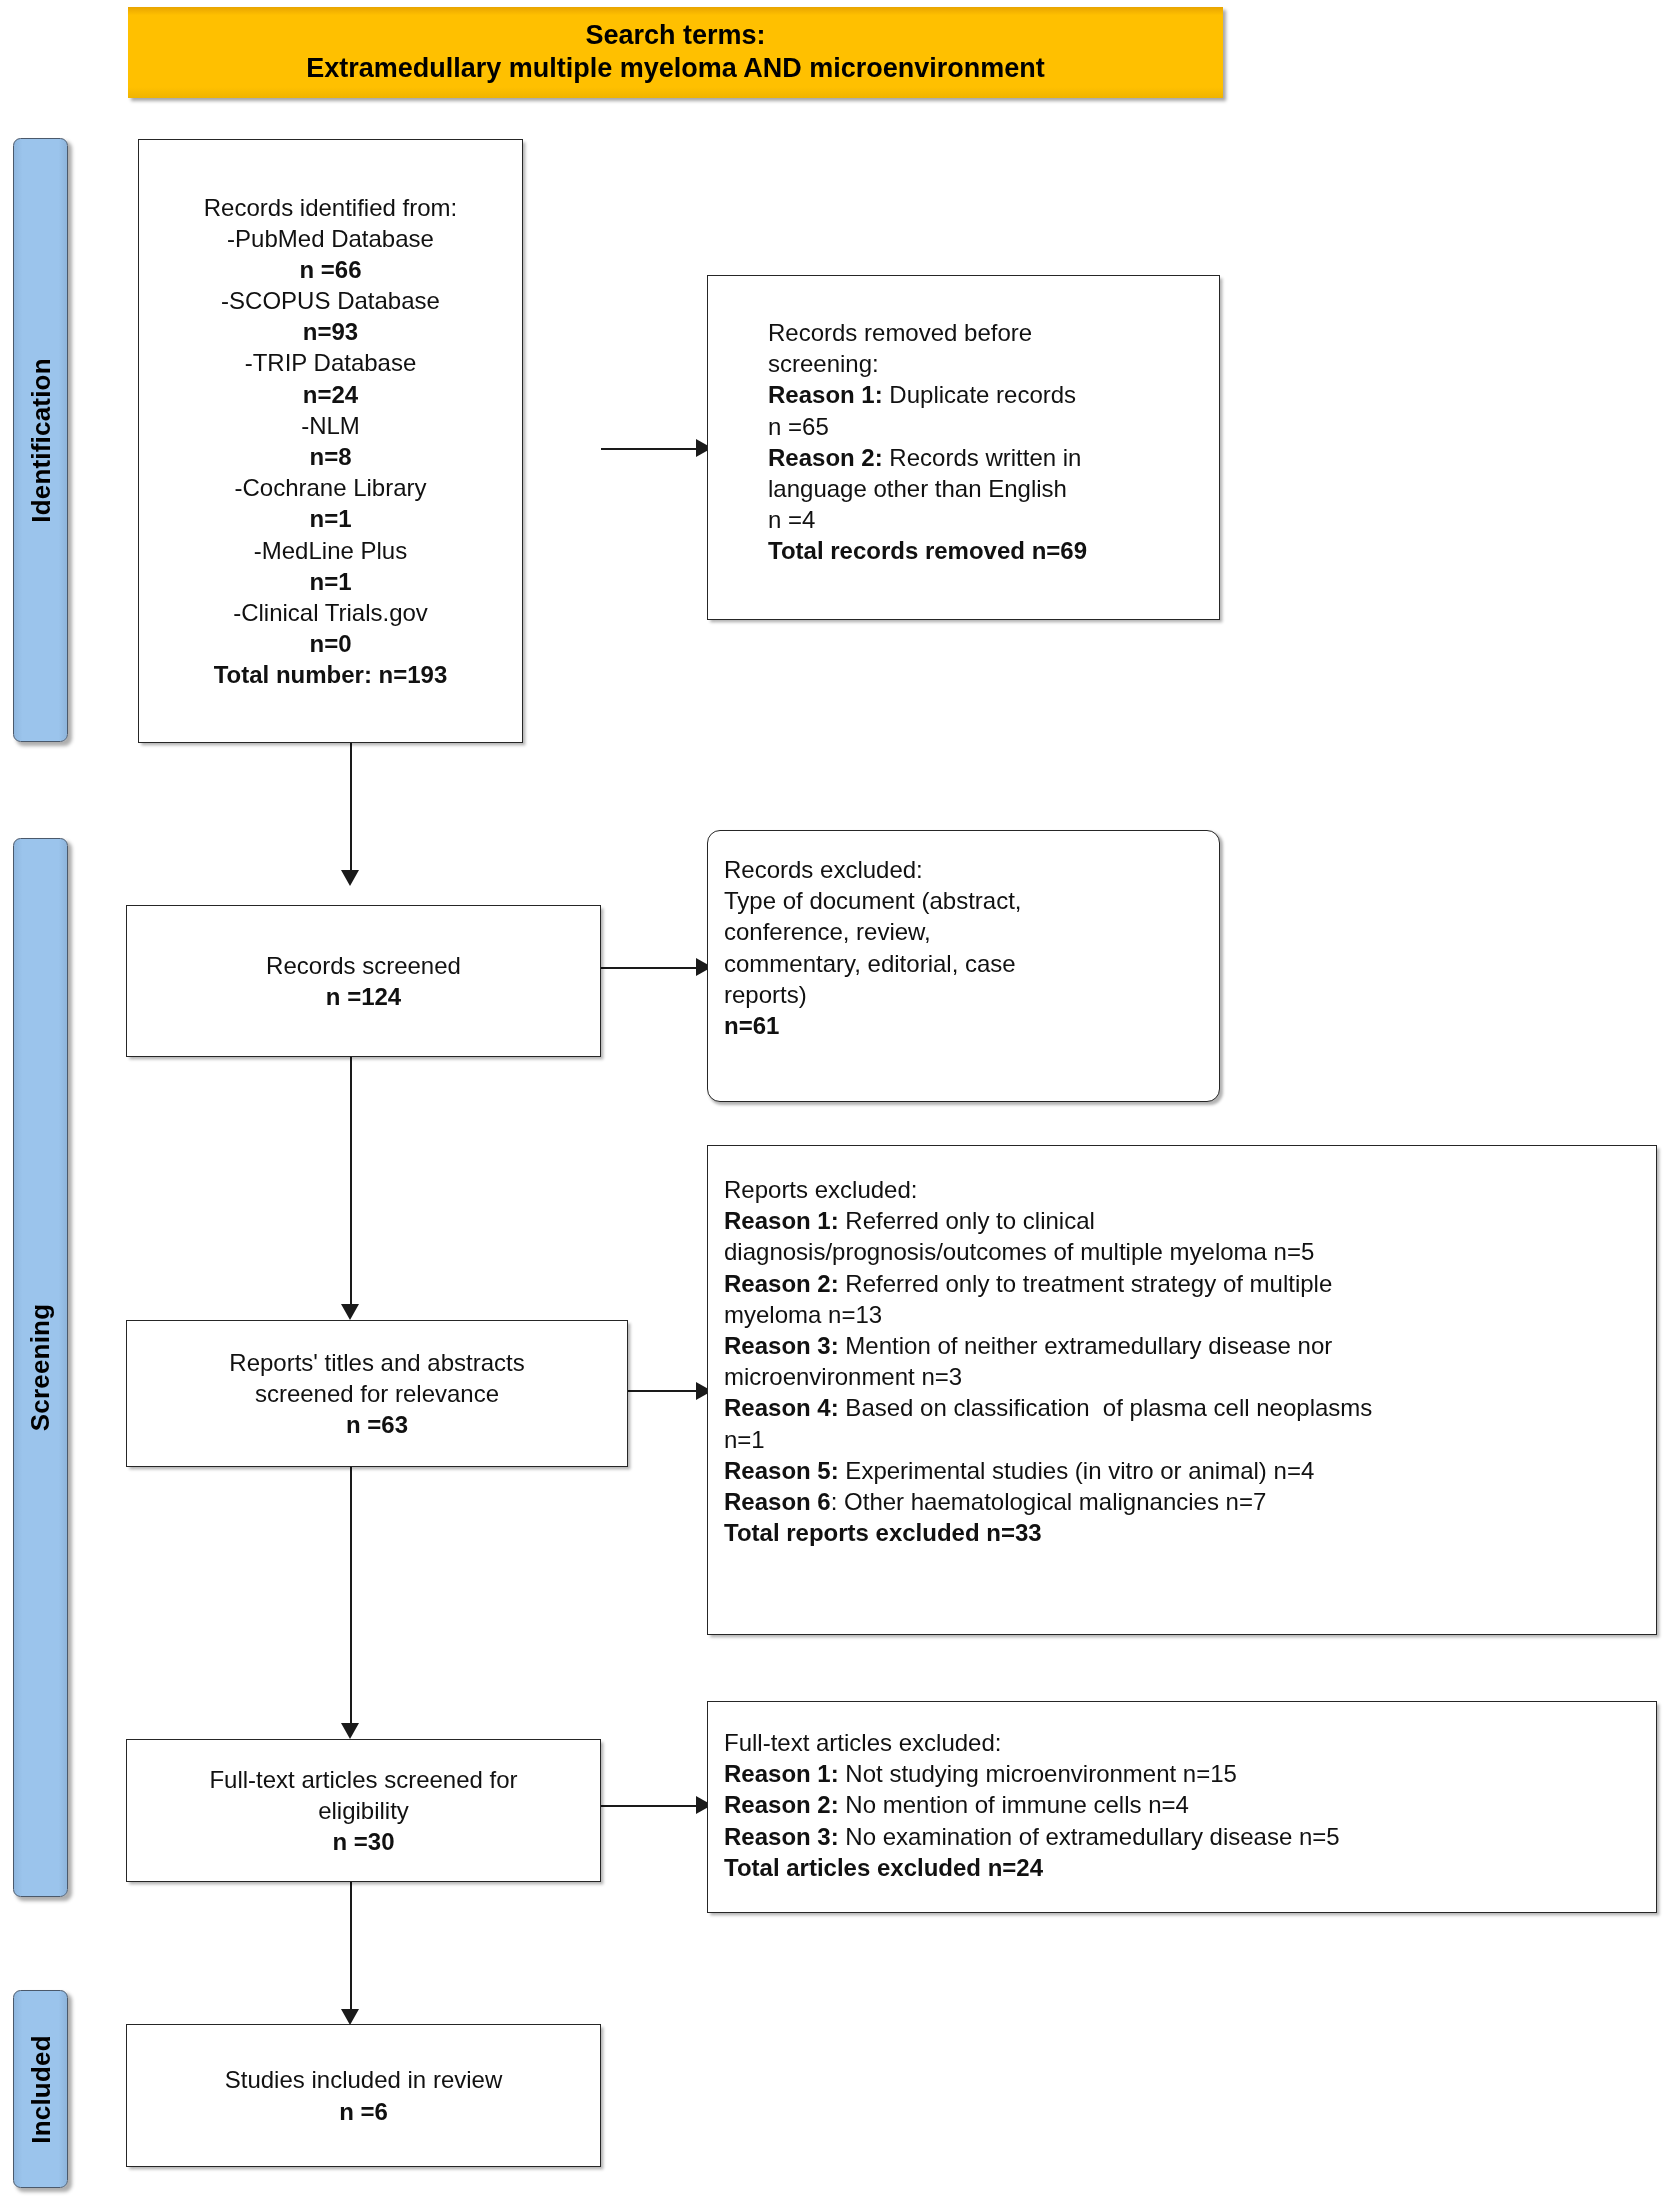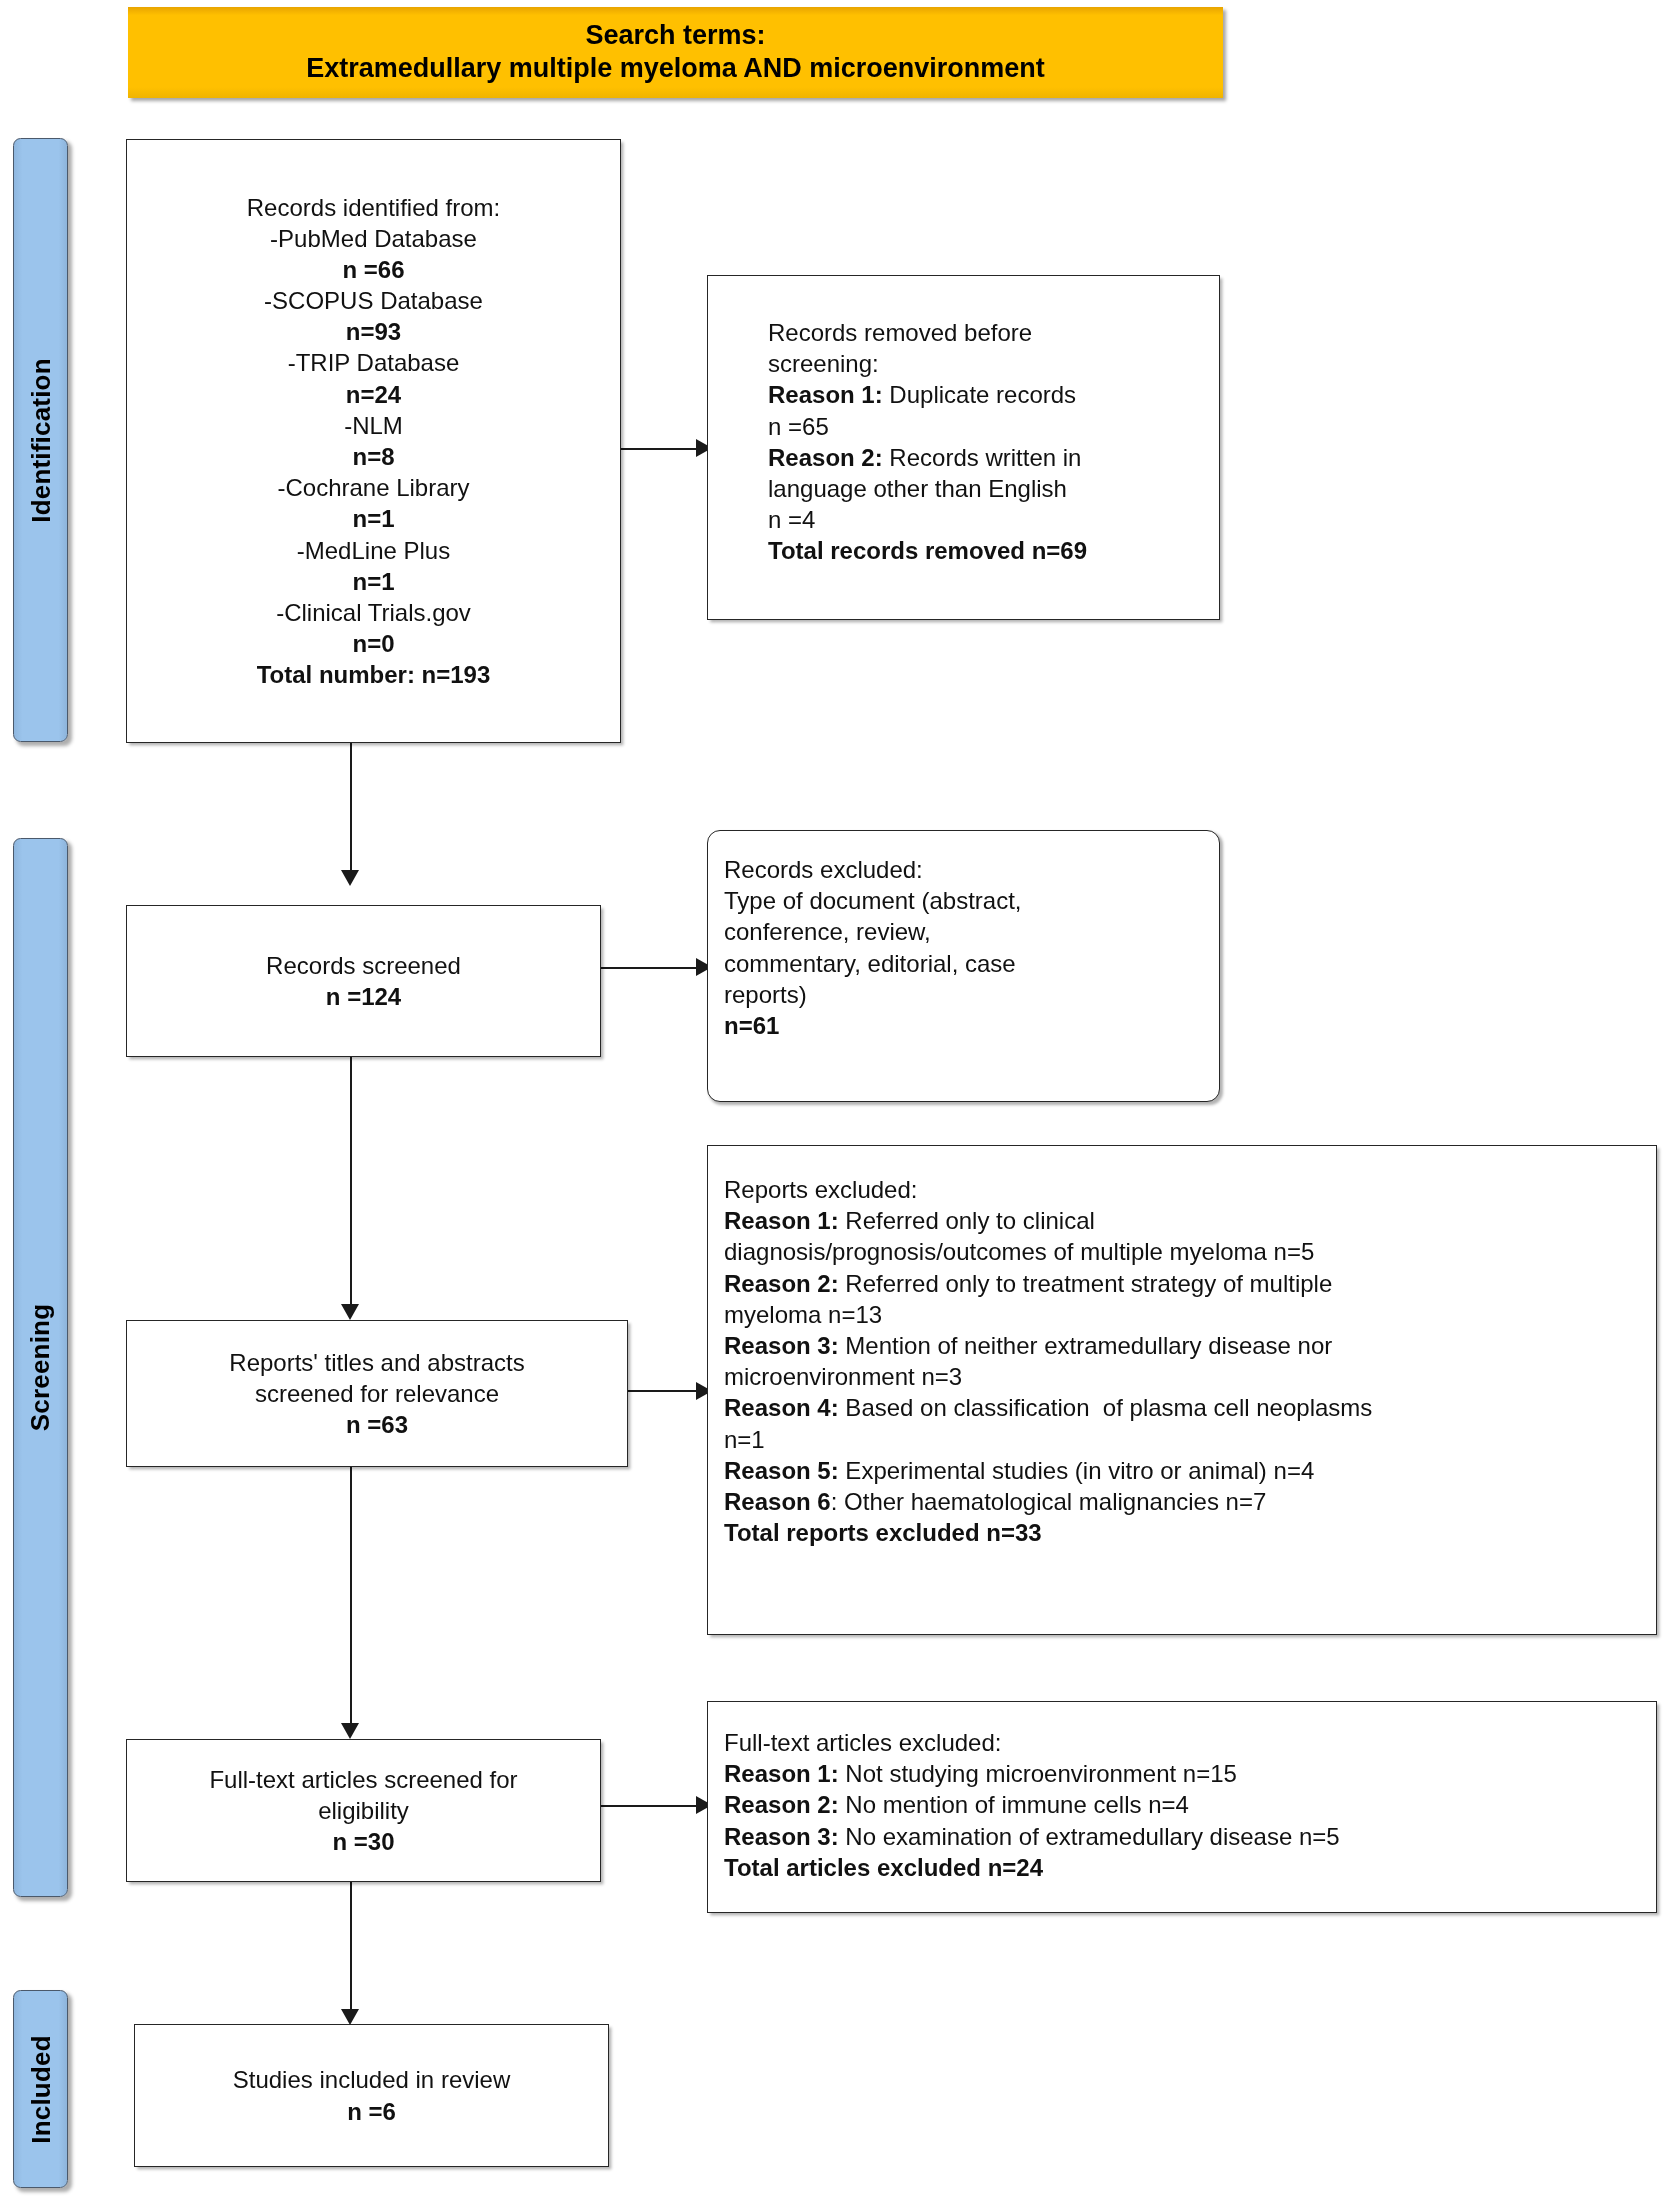--- a/index.html
+++ b/index.html
@@ -153,21 +153,21 @@
 
   <div class="conn v" style="left:350px; top:1467px; height:267px;"></div>
   <div class="arrow-down" style="left:341px; top:1723px;"></div>
 
   <div class="conn h" style="left:601px; top:1805px; width:100px;"></div>
   <div class="arrow-right" style="left:696px; top:1796px;"></div>
 
   <div class="conn v" style="left:350px; top:1881px; height:138px;"></div>
   <div class="arrow-down" style="left:341px; top:2009px;"></div>
 
-  <div class="flow-box" style="left:126px; top:139px; width:495px; height:604px;">
+  <div class="flow-box" style="left:138px; top:139px; width:385px; height:604px;">
     <div class="box-inner">
       <div class="line center">Records identified from:</div>
       <div class="line center">-PubMed Database</div>
       <div class="line center bold">n =66</div>
       <div class="line center">-SCOPUS Database</div>
       <div class="line center bold">n=93</div>
       <div class="line center">-TRIP Database</div>
       <div class="line center bold">n=24</div>
       <div class="line center">-NLM</div>
       <div class="line center bold">n=8</div>
@@ -255,21 +255,21 @@
   <div class="flow-box" style="left:707px; top:1701px; width:950px; height:212px;">
     <div class="box-inner pad-left" style="padding-top:25px;">
       <div class="line left">Full-text articles excluded:</div>
       <div class="line left"><span class="lead-bold">Reason 1:</span><span> Not studying microenvironment n=15</span></div>
       <div class="line left"><span class="lead-bold">Reason 2:</span><span> No mention of immune cells n=4</span></div>
       <div class="line left"><span class="lead-bold">Reason 3:</span><span> No examination of extramedullary disease n=5</span></div>
       <div class="line left bold">Total articles excluded n=24</div>
     </div>
   </div>
 
-  <div class="flow-box" style="left:126px; top:2024px; width:475px; height:143px;margin-left:8px;">
+  <div class="flow-box" style="left:126px; top:2024px; width:475px; height:143px;">
     <div class="box-inner">
       <div class="line center">Studies included in review</div>
       <div class="line center bold">n =6</div>
     </div>
   </div>
 
 </div>
 
 
 </body></html>

